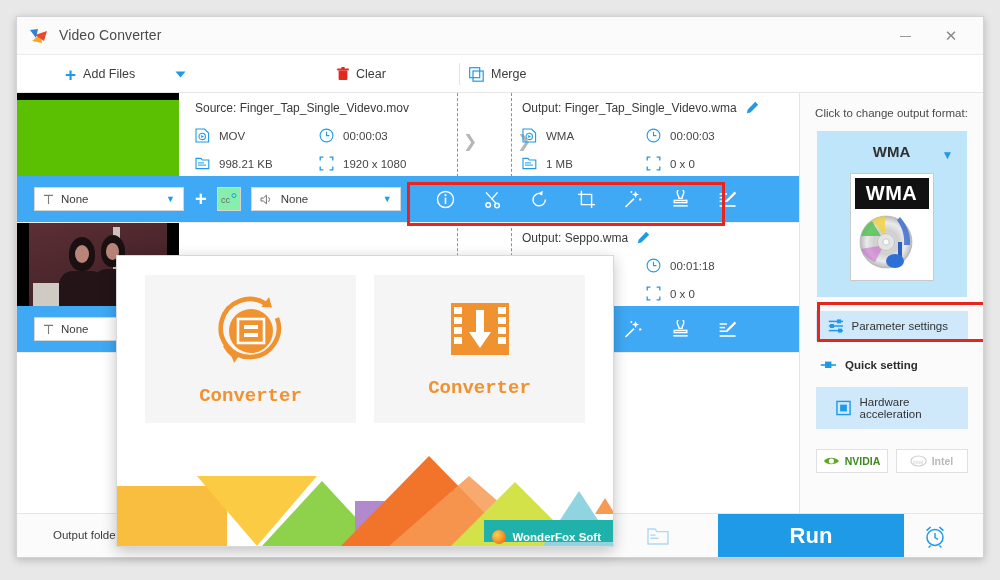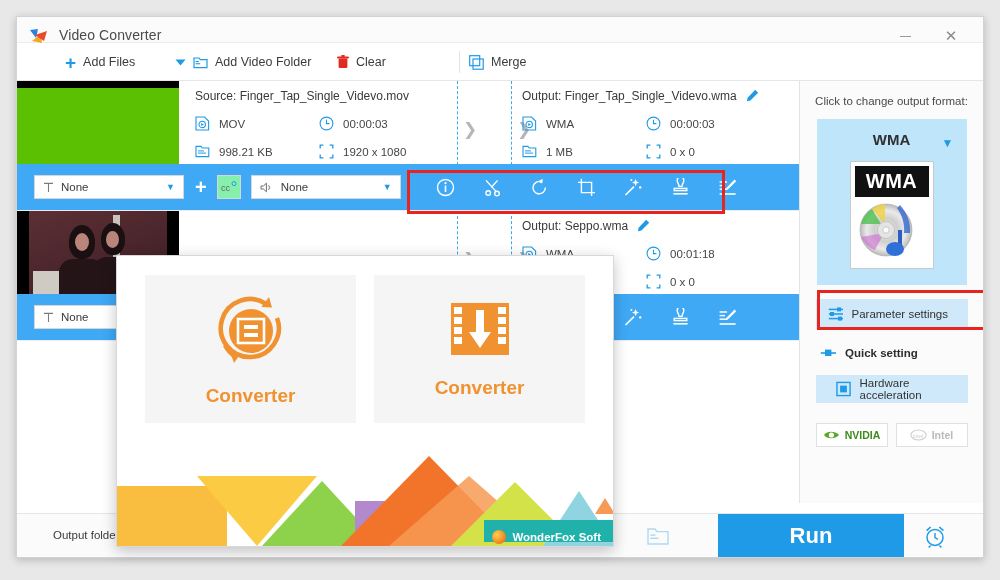--- a/index.html
+++ b/index.html
@@ -16,21 +16,21 @@
     position: absolute; left: 16px; top: 16px;
     width: 968px; height: 542px;
     background: #ffffff;
     border: 1px solid #d3d3d3;
     box-shadow: 0 2px 8px rgba(0,0,0,.22);
     overflow: hidden;
   }
 
   
   .titlebar {
-    position: relative; height: 26px; background: #fbfbfb;
+    position: relative; height: 38px; background: #fbfbfb;
     border-bottom: 1px solid #ececec;
   }
   .app-logo { position: absolute; left: 12px; top: 10px; width: 20px; height: 19px; }
   .app-title {
     position: absolute; left: 42px; top: 10px;
     font-size: 14px; color: #4b4b4b; letter-spacing: .1px;
   }
   .win-btn {
     position: absolute; top: 0; width: 40px; height: 38px;
     display: flex; align-items: center; justify-content: center;
@@ -162,21 +162,21 @@
     position: absolute; left: 4px; top: 11px; width: 134px; height: 3px;
     background: linear-gradient(90deg,#44c14c 0%,#9ed13c 22%,#e6d53a 50%,#e08a33 74%,#d81b24 100%);
   }
   .tick { position: absolute; width: 1px; height: 5px; background: #c5c5c5; }
   .slider-knob {
     position: absolute; left: 0; top: 5px; width: 14px; height: 14px;
     border-radius: 50%; background: #fff; border: 1px solid #c2c2c2;
   }
   .slider-cap { position: absolute; left: 2px; top: 22px; font-size: 10px; color: #5c5c5c; }
   .btn-hw {
-    margin: 16px auto 0; width: 152px; height: 28px; background: #cfe8fa;
+    margin: 16px auto 0; width: 152px; height: 42px; background: #cfe8fa;
     display: flex; align-items: center; gap: 9px; padding-left: 20px;
     font-size: 11.5px; color: #333;
   }
   .gpu-row { margin: 20px auto 0; width: 152px; display: flex; gap: 8px; }
   .gpu-chip {
     flex: 1; height: 24px; border: 1px solid #e0e0e0; background: #fff;
     display: flex; align-items: center; justify-content: center; gap: 5px;
     font-size: 10.5px;
   }
   .gpu-nv { color: #3c8a1e; font-weight: bold; }
@@ -203,21 +203,21 @@
     position: absolute; left: 905px; top: 10px; width: 26px; height: 24px;
   }
 
   
   .overlay {
     position: absolute; left: 116px; top: 255px; width: 498px; height: 292px;
     background: #fff; border: 1px solid #d8d8d8;
     box-shadow: 0 4px 14px rgba(0,0,0,.23);
     overflow: hidden;
   }
-  .ov-cards { display: flex; gap: 18px; padding: 19px 28px 0; }
+  .ov-cards { display: flex; gap: 18px; padding: 19px 28px 0; font-family: Liberation Mono, monospace; }
   .ov-card {
     flex: 1; height: 148px; background: #f5f5f5;
     display: flex; flex-direction: column; align-items: center; justify-content: center; gap: 14px;
   }
   .ov-card-label { font-size: 19px; color: #f0922f; font-weight: bold; }
   .ov-art { position: absolute; left: 0; bottom: 0; width: 498px; height: 100px; }
   .wf-badge {
     position: absolute; right: 0; bottom: 4px; height: 22px; background: #20b2aa;
     display: flex; align-items: center; gap: 6px; padding: 12px 12px 0 8px;
     color: #fff; font-size: 11.5px; font-weight: bold;
@@ -246,28 +246,20 @@
 
   <div class="toolbar">
     <div class="tb-item tb-add">
       <span class="plus-icon">+</span>
       <span>Add Files</span>
     </div>
     <div class="tb-item tb-caret">
       <svg width="11" height="7" viewBox="0 0 11 7">
         <path d="M0.5 0.5 L10.5 0.5 L5.5 6.5 Z" fill="#1e9ae6"></path>
       </svg>
-    </div>
-    <div class="tb-item tb-folder">
-      <svg width="15" height="14" viewBox="0 0 15 14">
-        <path d="M1 3 H6 L7.4 4.6 H14 V12.6 H1 Z" fill="none" stroke="#1e9ae6" stroke-width="1.2"></path>
-        <rect x="2.6" y="6" width="3.2" height="1.1" fill="#1e9ae6"></rect>
-        <rect x="2.6" y="8.2" width="4.6" height="1.1" fill="#1e9ae6"></rect>
-      </svg>
-      <span>Add Video Folder</span>
     </div>
     <div class="tb-item tb-clear">
       <svg width="12" height="14" viewBox="0 0 12 14">
         <rect x="1.6" y="3.6" width="8.8" height="9.4" rx="1" fill="#e02b20"></rect>
         <rect x="0" y="1.6" width="12" height="2" rx="1" fill="#e02b20"></rect>
         <rect x="4.2" y="0" width="3.6" height="2" rx="0.8" fill="#e02b20"></rect>
       </svg>
       <span>Clear</span>
     </div>
     <div class="tb-sep"></div>

